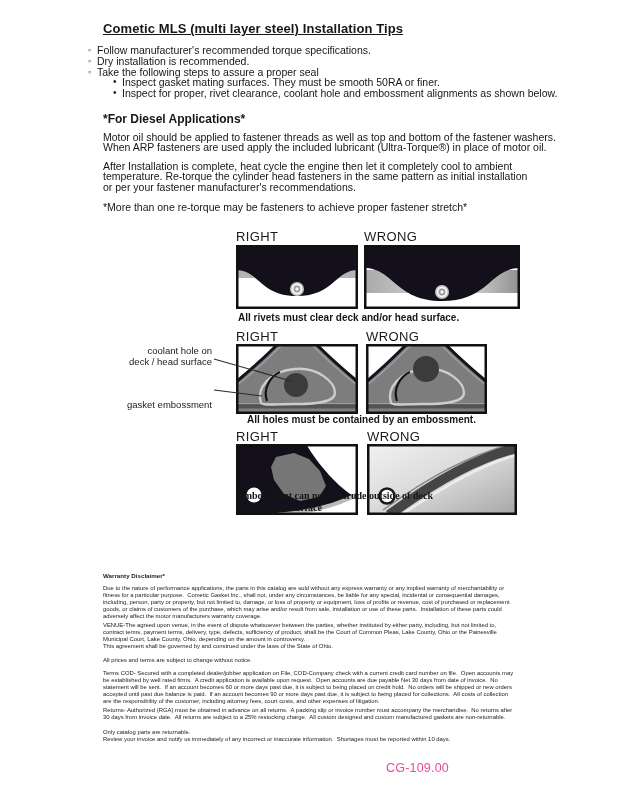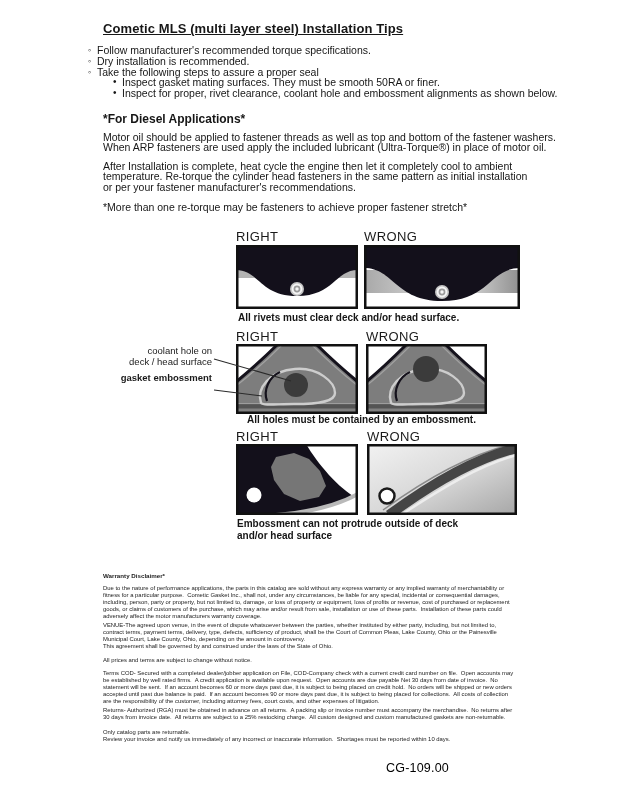--- a/index.html
+++ b/index.html
@@ -23,21 +23,21 @@
   .dlabel{font-size:13px;letter-spacing:.4px;text-align:left;color:#1a1a1a;}
   .caption{font-size:10px;font-weight:bold;line-height:11.5px;}
   .box{position:absolute;}
   .box svg{display:block;}
   .ann{font-size:9.5px;line-height:11px;text-align:right;color:#1a1a1a;}
   .overlay{position:absolute;left:0;top:0;pointer-events:none;}
   
   .disc{left:103px;font-size:5.9px;line-height:7px;color:#222;}
   .disc-head{font-weight:bold;font-size:6.2px;}
   
-  .footer{left:386px;top:761px;font-size:12.5px;color:#000000;letter-spacing:.2px;}
+  .footer{left:386px;top:761px;font-size:12.5px;color:#ec4899;letter-spacing:.2px;}
 </style>
 </head>
 <body>
 
 <div class="page">
 
   <div class="abs title">Cometic MLS (multi layer steel) Installation Tips</div>
 
   <div class="abs bullets">
     <div class="b-row">
@@ -110,21 +110,21 @@
     </svg>
   </div>
 
   <div class="abs caption" style="left:238px;top:312px;">All rivets must clear deck and/or head surface.</div>
 
   <div class="abs dlabel" style="left:236px;top:329px;width:122px;">RIGHT</div>
   <div class="abs dlabel" style="left:366px;top:329px;width:121px;">WRONG</div>
 
   <div class="abs ann pre" style="left:100px;top:345px;width:112px;">coolant hole on
 deck / head surface</div>
-  <div class="abs ann" style="left:100px;top:372px;width:112px;font-weight:bold;">gasket embossment</div>
+  <div class="abs ann" style="left:100px;top:399px;width:112px;">gasket embossment</div>
 
   <div class="box" style="left:236px;top:344px;">
     <svg width="122" height="70" viewBox="0 0 122 70">
       <rect width="122" height="70" fill="#7d7d7d"></rect>
       <rect y="59" width="122" height="1.2" fill="#9d9d9d"></rect>
       <rect y="60.2" width="122" height="4.5" fill="#545454"></rect>
       <rect y="64.7" width="122" height="5.3" fill="#808080"></rect>
       <path d="M0,0 H42 C30,12 12,28 0,38 Z" fill="#ffffff"></path>
       <path d="M42,0 C30,12 12,28 0,38" stroke="#15121c" stroke-width="3" fill="none"></path>
       <path d="M47,0 C34,13 14,31 0,42" stroke="#a2a2a2" stroke-width="1.2" fill="none"></path>
@@ -185,21 +185,21 @@
       </defs>
       <rect width="150" height="71" fill="url(#g3)"></rect>
       <path d="M150,-1 C104,9 60,34 16,66" stroke="#8a8a8a" stroke-width="1.5" fill="none"></path>
       <path d="M150,4 C108,14 64,40 22,71" stroke="#454545" stroke-width="10" fill="none"></path>
       <path d="M150,11 C112,21 72,46 34,71" stroke="#ededed" stroke-width="2.5" fill="none"></path>
       <circle cx="20" cy="52" r="7.5" fill="#ffffff" stroke="#1a1a1a" stroke-width="2.5"></circle>
       <rect x="1.25" y="1.25" width="147.5" height="68.5" fill="none" stroke="#111" stroke-width="2.5"></rect>
     </svg>
   </div>
 
-  <div class="abs caption pre" style="left:237px;top:518px;">Embossment can not protrude outside of deck
+  <div class="abs caption pre" style="left:237px;top:490px;font-family:Liberation Serif, serif;">Embossment can not protrude outside of deck
 and/or head surface</div>
 
   <svg class="overlay" width="618" height="800" viewBox="0 0 618 800">
     <line x1="214" y1="359" x2="291" y2="381" stroke="#2a2a2a" stroke-width="1.1"></line>
     <line x1="214" y1="390" x2="262" y2="396" stroke="#2a2a2a" stroke-width="1.1"></line>
   </svg>
 
   <div class="abs disc disc-head" style="top:572px;">Warranty Disclaimer*</div>
   <div class="abs disc pre" style="top:585px;">Due to the nature of performance applications, the parts in this catalog are sold without any express warranty or any implied warranty of merchantability or
 fitness for a particular purpose.  Cometic Gasket Inc., shall not, under any circumstances, be liable for any special, incidental or consequential damages,

